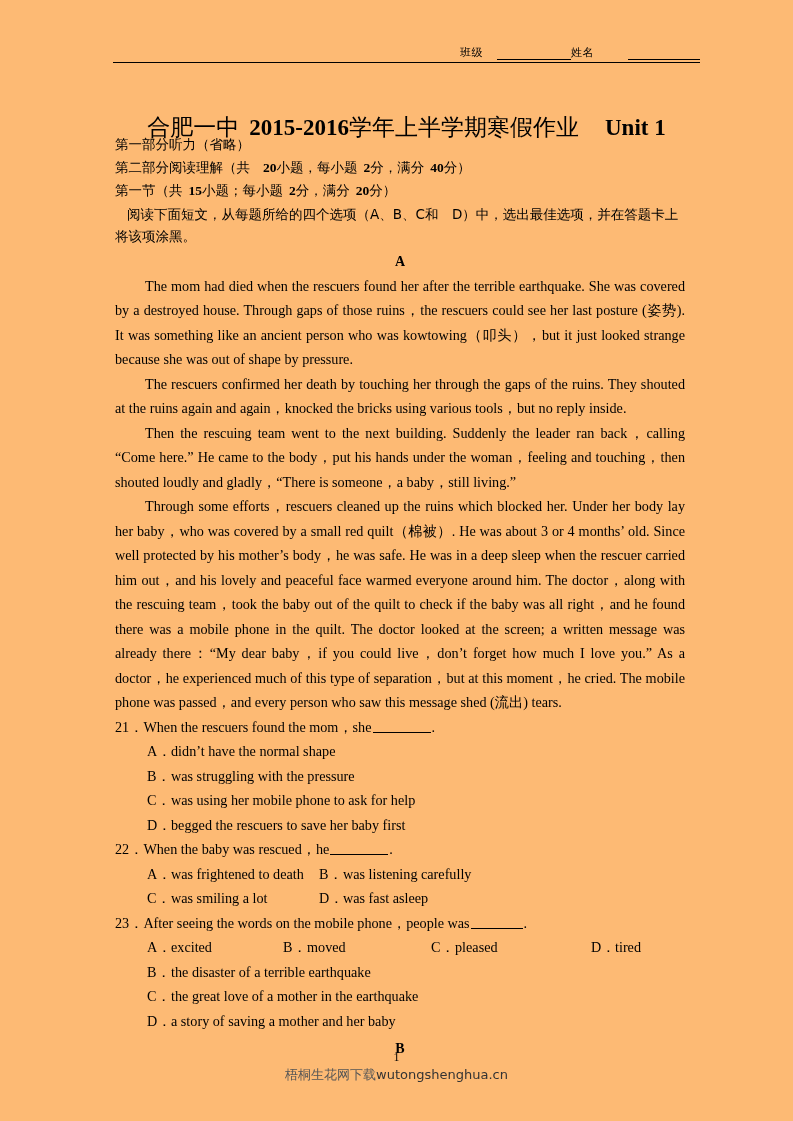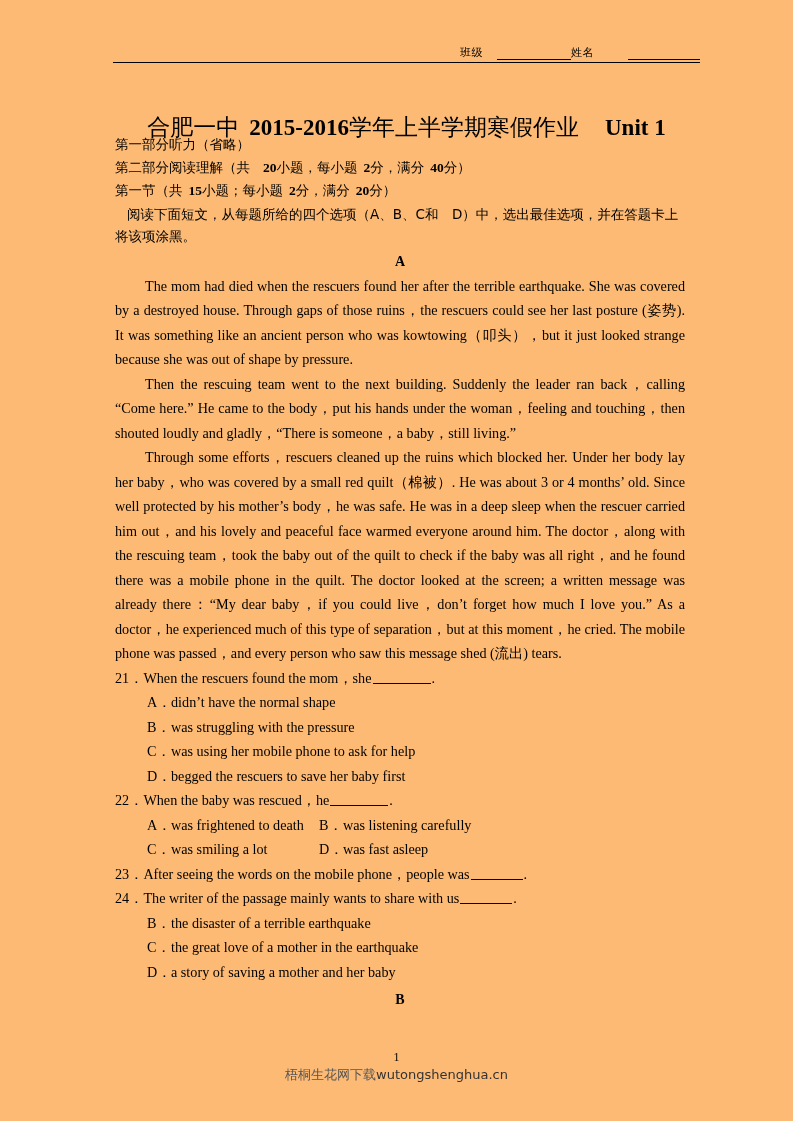--- a/index.html
+++ b/index.html
@@ -227,20 +227,21 @@
 
     <div class="sec-line">
       <span>第一节（共</span><span class="gap-sm"></span><b>15</b><span>小题；每小题</span><span class="gap-sm"></span><b>2</b><span>分，满分</span><span class="gap-sm"></span><b>20</b><span>分）</span>
     </div>
 
     <div class="instruction">阅读下面短文，从每题所给的四个选项（A、B、C和　D）中，选出最佳选项，并在答题卡上将该项涂黑。</div>
 
     <div class="passage-marker">A</div>
 
     <p class="para first">The mom had died when the rescuers found her after the terrible earthquake. She was covered by a destroyed house. Through gaps of those ruins，the rescuers could see her last posture (姿势). It was something like an ancient person who was kowtowing（叩头），but it just looked strange because she was out of shape by pressure.</p>
+    <p class="para">The rescuers confirmed her death by touching her through the gaps of the ruins. They shouted at the ruins again and again，knocked the bricks using various tools，but no reply inside.</p>
     <p class="para">Then the rescuing team went to the next building. Suddenly the leader ran back，calling “Come here.” He came to the body，put his hands under the woman，feeling and touching，then shouted loudly and gladly，“There is someone，a baby，still living.”</p>
     <p class="para">Through some efforts，rescuers cleaned up the ruins which blocked her. Under her body lay her baby，who was covered by a small red quilt（棉被）. He was about 3 or 4 months’ old. Since well protected by his mother’s body，he was safe. He was in a deep sleep when the rescuer carried him out，and his lovely and peaceful face warmed everyone around him. The doctor，along with the rescuing team，took the baby out of the quilt to check if the baby was all right，and he found there was a mobile phone in the quilt. The doctor looked at the screen; a written message was already there：“My dear baby，if you could live，don’t forget how much I love you.” As a doctor，he experienced much of this type of separation，but at this moment，he cried. The mobile phone was passed，and every person who saw this message shed (流出) tears.</p>
 
     <div class="question">
       <div class="q-stem">
         <span class="q-num">21．</span><span>When the rescuers found the mom，she</span><span class="blank"></span><span>.</span>
       </div>
       <div class="opt-list">
         <div class="opt"><span class="opt-letter">A．</span><span>didn’t have the normal shape</span></div>
         <div class="opt"><span class="opt-letter">B．</span><span>was struggling with the pressure</span></div>
@@ -262,26 +263,29 @@
           <span class="cell c1"><span class="opt-letter">C．</span><span>was smiling a lot</span></span>
           <span class="cell c2"><span class="opt-letter">D．</span><span>was fast asleep</span></span>
         </div>
       </div>
     </div>
 
     <div class="question">
       <div class="q-stem">
         <span class="q-num">23．</span><span>After seeing the words on the mobile phone，people was</span><span class="blank short"></span><span>.</span>
       </div>
+      <div class="opt-inline">
+        <span class="cell i1"><span class="opt-letter">A．</span><span>excited</span></span>
+        <span class="cell i2"><span class="opt-letter">B．</span><span>moved</span></span>
+        <span class="cell i3"><span class="opt-letter">C．</span><span>pleased</span></span>
+        <span class="cell"><span class="opt-letter">D．</span><span>tired</span></span>
+      </div>
     </div>
 
     <div class="question">
-      <div class="q-stem">
-        <span class="q-num">24．</span><span>The writer of the passage mainly wants to share with us</span><span class="blank short"></span><span>.</span>
-      </div>
       <div class="opt-list">
         <div class="opt"><span class="opt-letter">B．</span><span>the disaster of a terrible earthquake</span></div>
         <div class="opt"><span class="opt-letter">C．</span><span>the great love of a mother in the earthquake</span></div>
         <div class="opt"><span class="opt-letter">D．</span><span>a story of saving a mother and her baby</span></div>
       </div>
     </div>
 
     <div class="section-marker">B</div>
 
   </div>

